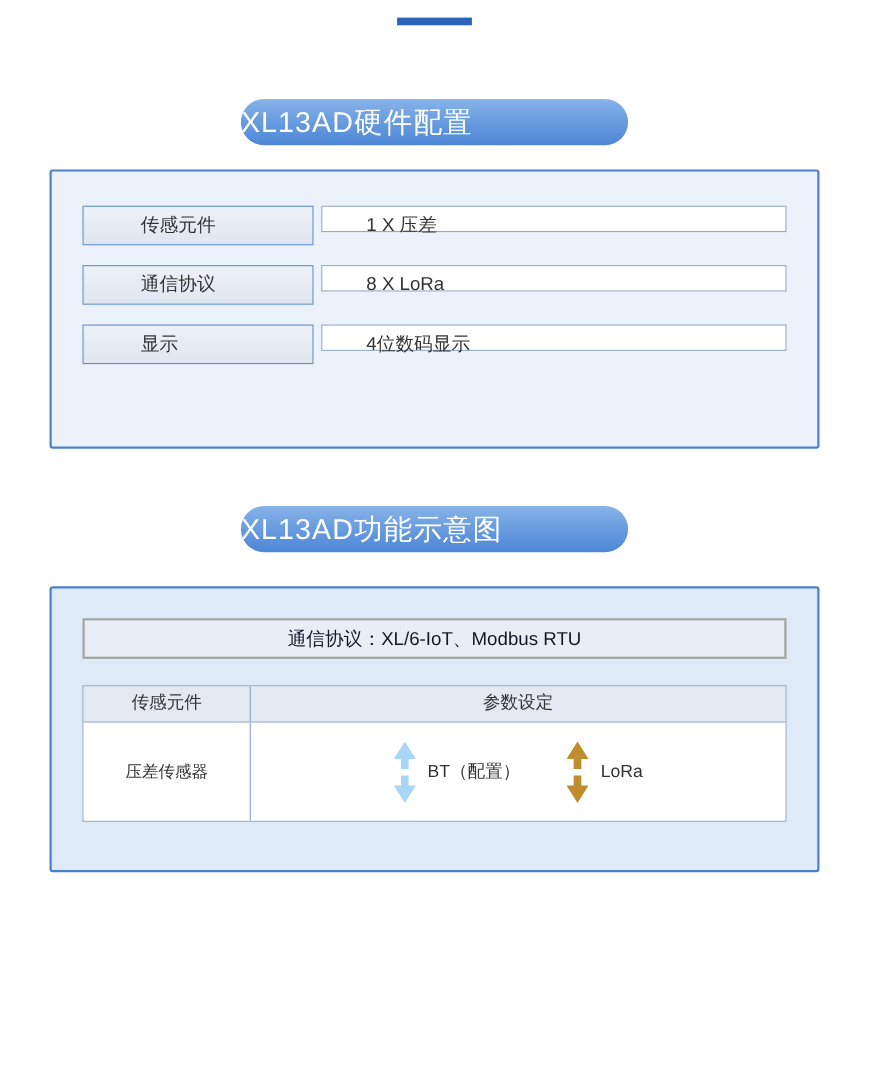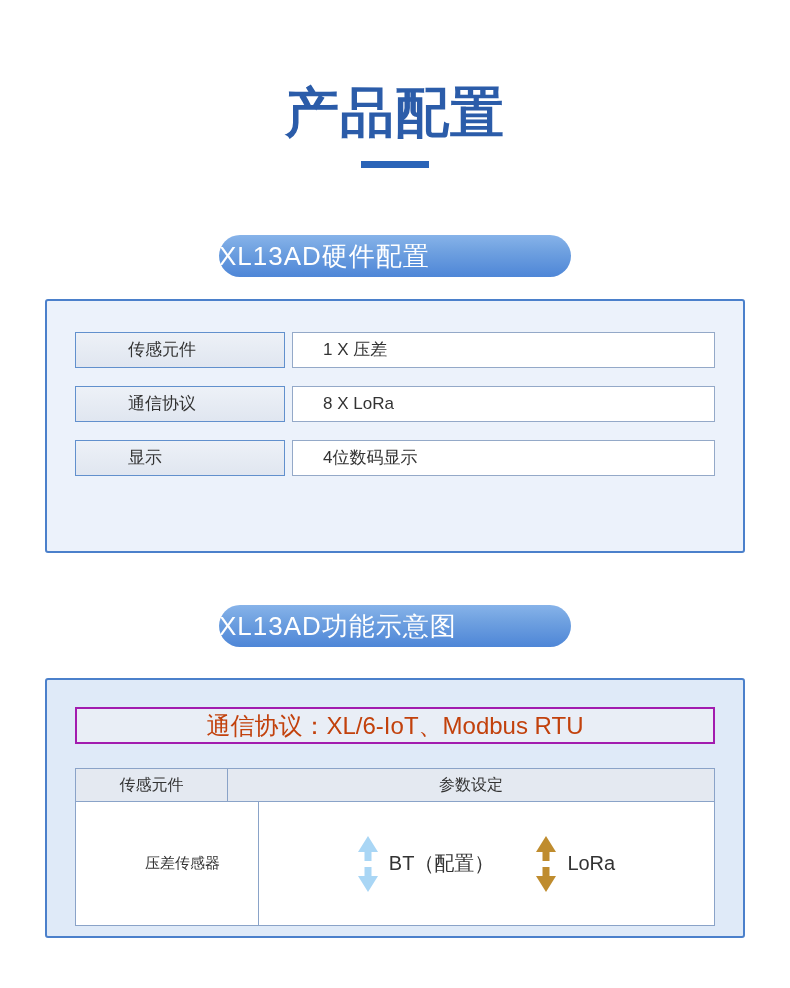--- a/index.html
+++ b/index.html
@@ -39,59 +39,58 @@
     display:flex; flex-direction:column; gap:18px;
   }
   .hw-row { display:flex; height:36px; }
   .hw-label {
     width:210px; height:36px;
     background:linear-gradient(180deg,#edf1f7 0%,#e0e6f0 100%);
     border:1px solid #6190cd;
     font-size:17px; line-height:34px; padding-left:52px; color:#333;
   }
   .hw-value {
-    flex:1; height:36px; margin-left:7px;
+    flex:1; height:24px; margin-left:7px;
     background:#ffffff; border:1px solid #94a9c8;
-    font-size:17px; line-height:34px; padding-left:30px; color:#333;
+    font-size:17px; line-height:34px; padding-left:40px; color:#333;
   }
 
   
   .fn-panel {
     width:700px; height:260px; margin:31px auto 0;
     background:#dfeaf8; border:2px solid #4b80cb; border-radius:3px;
     padding:27px 28px 0;
   }
   .protocol-bar {
-    height:37px; background:#e9eef6; border:2px solid #a21caf;
-    font-size:24px; line-height:33px; text-align:center; color:#c2410c;
+    height:37px; background:#e9eef6; border:2px solid #a3a3a3;
+    font-size:17px; line-height:33px; text-align:center; color:#0f172a;
   }
   .fn-table { margin-top:24px; border:1px solid #8aa3c8; }
   .ft-header { display:flex; height:33px; background:#e4e9f1; border-bottom:1px solid #8aa3c8; }
   .ft-h-cell { font-size:16px; line-height:32px; text-align:center; color:#333; }
   .ft-h-left  { width:152px; border-right:1px solid #8aa3c8; }
   .ft-h-right { flex:1; }
-  .ft-body { display:flex; height:123px; background:#ffffff;padding-left:31px; }
+  .ft-body { display:flex; height:89px; background:#ffffff; }
   .ft-b-left {
     width:152px; border-right:1px solid #8aa3c8;
     display:flex; align-items:center; justify-content:center;
     font-size:15px; color:#333;
   }
   .ft-b-right {
     flex:1; display:flex; align-items:center; justify-content:center; gap:42px;
   }
   .iface { display:flex; align-items:center; gap:11px; }
-  .iface-label { font-size:20px; color:#333; }
+  .iface-label { font-size:16px; color:#333; }
   .dbl-arrow { display:block; }
 </style>
 </head>
 <body>
 
 <div class="page">
 
-  <div class="page-title">产品配置</div>
   <div class="title-underline"></div>
 
   <div class="pill pill-hardware">XL13AD硬件配置</div>
 
   <div class="hw-panel">
     <div class="hw-row">
       <div class="hw-label">传感元件</div>
       <div class="hw-value">1 X 压差</div>
     </div>
     <div class="hw-row">

